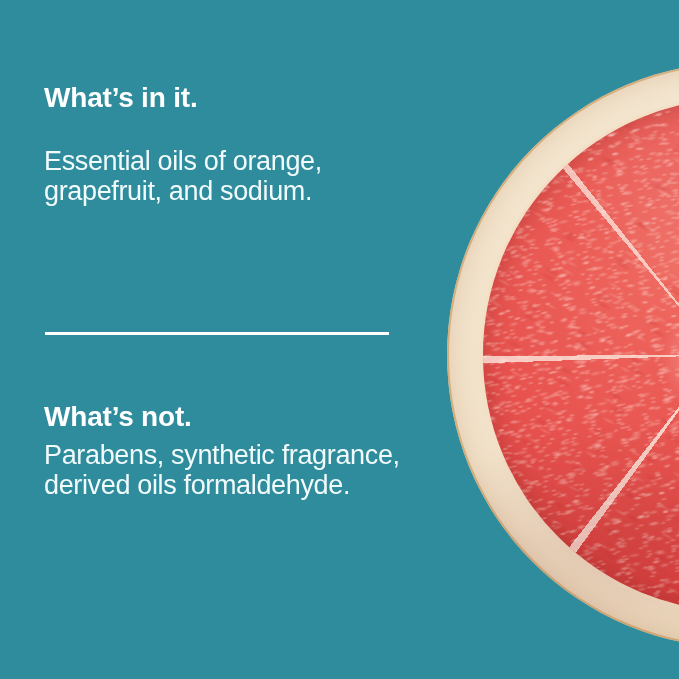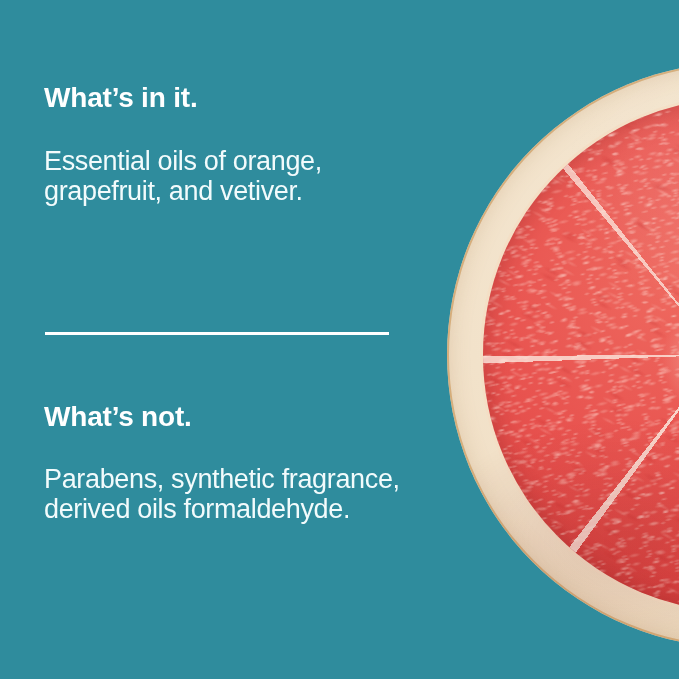--- a/index.html
+++ b/index.html
@@ -153,21 +153,21 @@
     position:absolute;
     left:44px;
     width:420px;
     color:#f2fbfc;
     font-size:27px;
     font-weight:400;
     line-height:30px;
     letter-spacing:-.35px;
   }
   .body-in  { top:146px; }
-  .body-not { top:464px; }
+  .body-not { top:440px; }
   .body .line { display:block; white-space:nowrap; }
 
   .divider {
     position:absolute;
     left:45px; top:332px;
     width:344px; height:3px;
     background:#ffffff;
   }
 </style>
 </head>
@@ -188,21 +188,21 @@
       <div class="gloss"></div>
     </div>
   </div>
 
   <div class="copy">
 
     <h2 class="heading h-in">What’s in it.</h2>
 
     <p class="body body-in">
       <span class="line">Essential oils of orange,</span>
-      <span class="line">grapefruit, and vetiver.</span>
+      <span class="line">grapefruit, and sodium.</span>
     </p>
 
     <div class="divider"></div>
 
     <h2 class="heading h-not">What’s not.</h2>
 
     <p class="body body-not">
       <span class="line">Parabens, synthetic fragrance,</span>
       <span class="line">derived oils formaldehyde.</span>
     </p>

